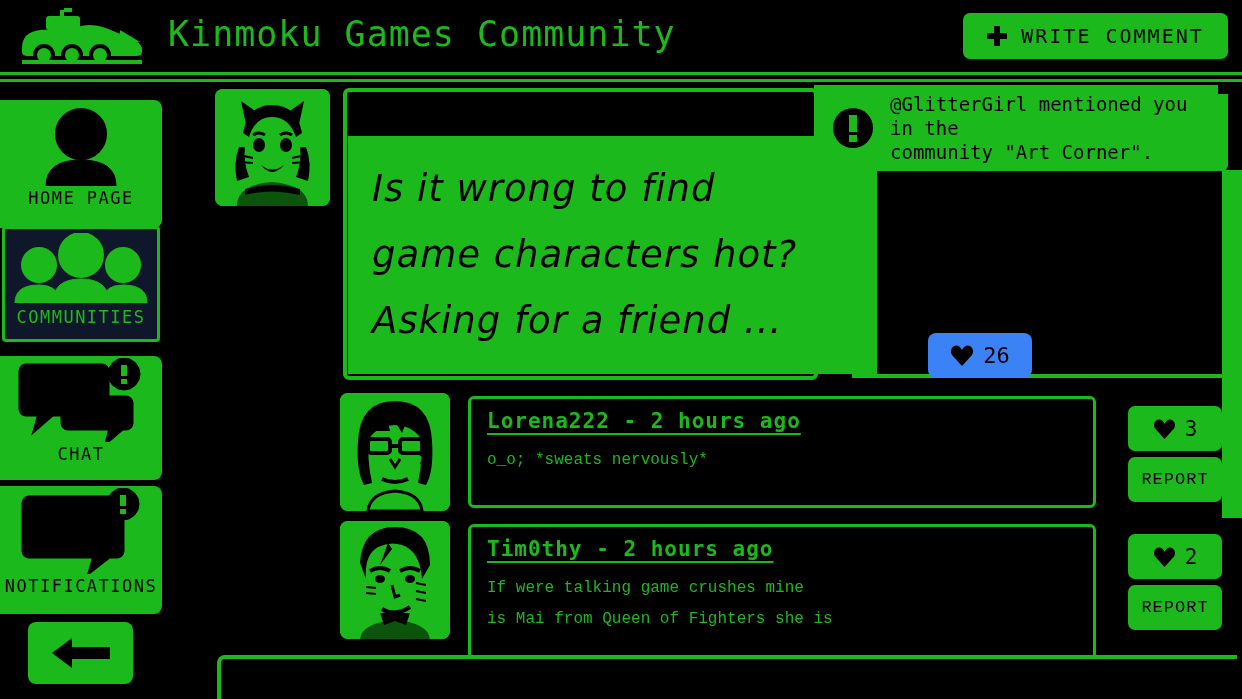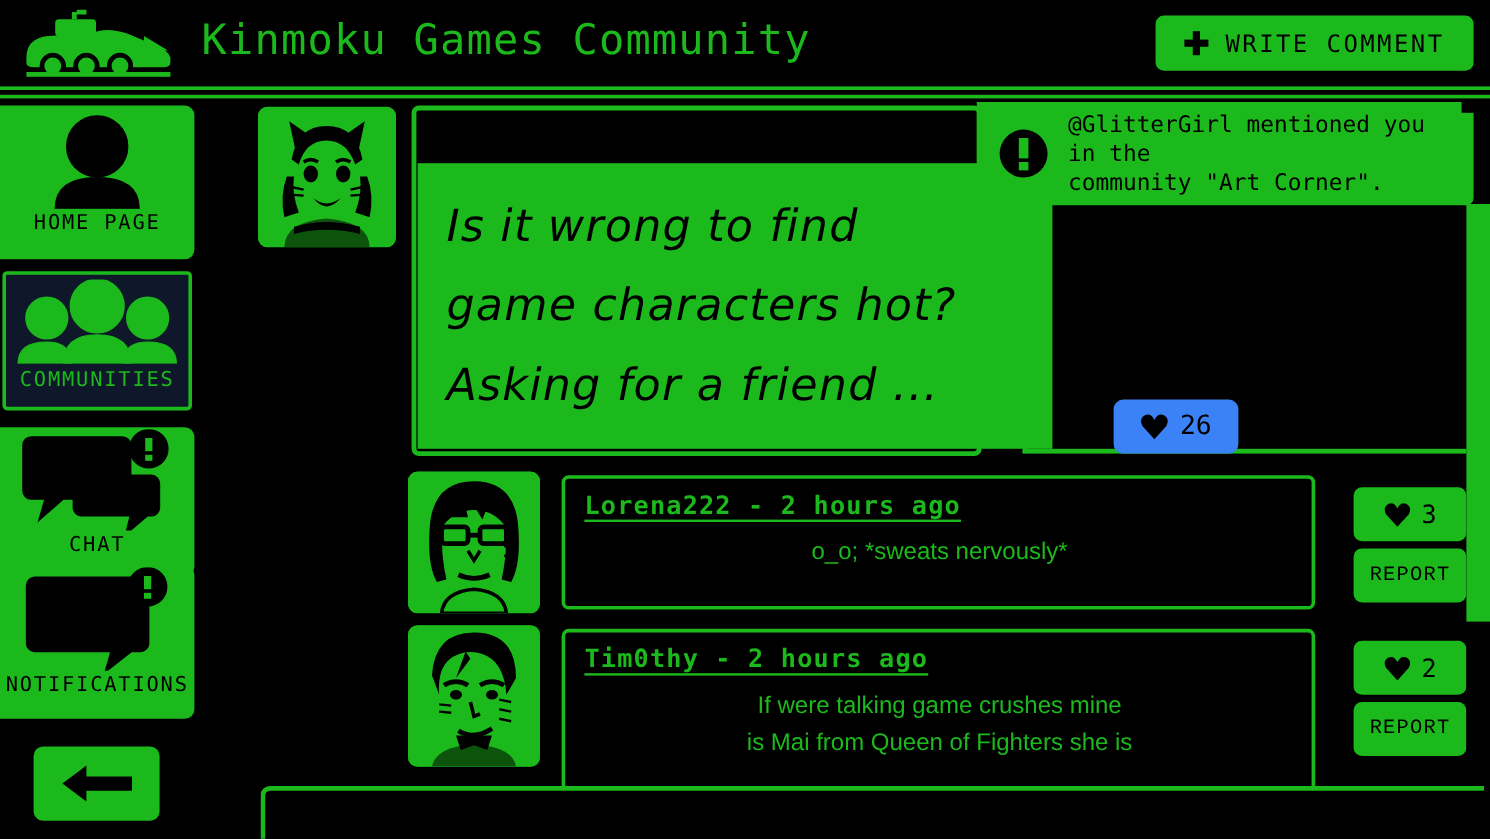--- a/index.html
+++ b/index.html
@@ -65,28 +65,28 @@
   }
   .nav-item.selected .nav-label { color:#1cb91c; }
   .nav-item.selected svg .fg { fill:#1cb91c; stroke:#1cb91c; }
   .nav-icon-wrap {
     position:relative; display:flex; align-items:center; justify-content:center;
   }
   .nav-label {
     text-align:center; font-size:17px; letter-spacing:1.5px;
     font-family:"DejaVu Sans Mono", monospace; white-space:nowrap;
   }
-  #nav-home     { top:0;   height:128px; }
+  #nav-home     { top:12px;   height:128px; }
   #nav-home .nav-icon-wrap { height:92px; }
   #nav-home .nav-label { margin-top:-4px; }
   #nav-communities { top:138px; height:116px; }
   #nav-communities .nav-icon-wrap { height:78px; }
   #nav-chat     { top:268px; height:124px; }
   #nav-chat .nav-icon-wrap { height:88px; }
-  #nav-notifications { top:383px; height:128px; }
+  #nav-notifications { top:398px; height:128px; }
   #nav-notifications .nav-icon-wrap { height:90px; }
   #back-button {
     position:absolute; left:28px; top:534px; width:105px; height:62px;
     background:#1cb91c; border-radius:8px; cursor:pointer;
     display:flex; align-items:center; justify-content:center;
   }
 
   
   #feed { position:absolute; left:180px; top:88px; width:1062px; height:611px; }
 
@@ -152,22 +152,22 @@
     position:absolute; left:128px; width:628px;
     border:3px solid #1cb91c; border-radius:6px; background:#000;
     padding:10px 14px 10px 16px;
   }
   .c-author {
     font-size:21px; font-weight:bold; color:#1cb91c; letter-spacing:1px;
     white-space:nowrap; text-decoration:underline; text-underline-offset:5px;
     font-family:"DejaVu Sans Mono", monospace;
   }
   .c-text-line {
-    font-size:20px; color:#1cb91c; line-height:31px; white-space:nowrap;
-    font-family:Liberation Sans, sans-serif; letter-spacing:0px;text-align:center;
+    font-size:16px; color:#1cb91c; line-height:31px; white-space:nowrap;
+    font-family:Liberation Mono, monospace; letter-spacing:0px;
   }
   .c-actions { position:absolute; width:94px; }
   .c-like {
     width:94px; height:45px; background:#1cb91c; border-radius:7px;
     display:flex; align-items:center; justify-content:center; gap:9px;
     cursor:pointer;
   }
   .c-like .cnt { color:#000; font-size:21px; font-family:"DejaVu Sans Mono", monospace; }
   .c-report {
     width:94px; height:45px; background:#1cb91c; border-radius:7px;

